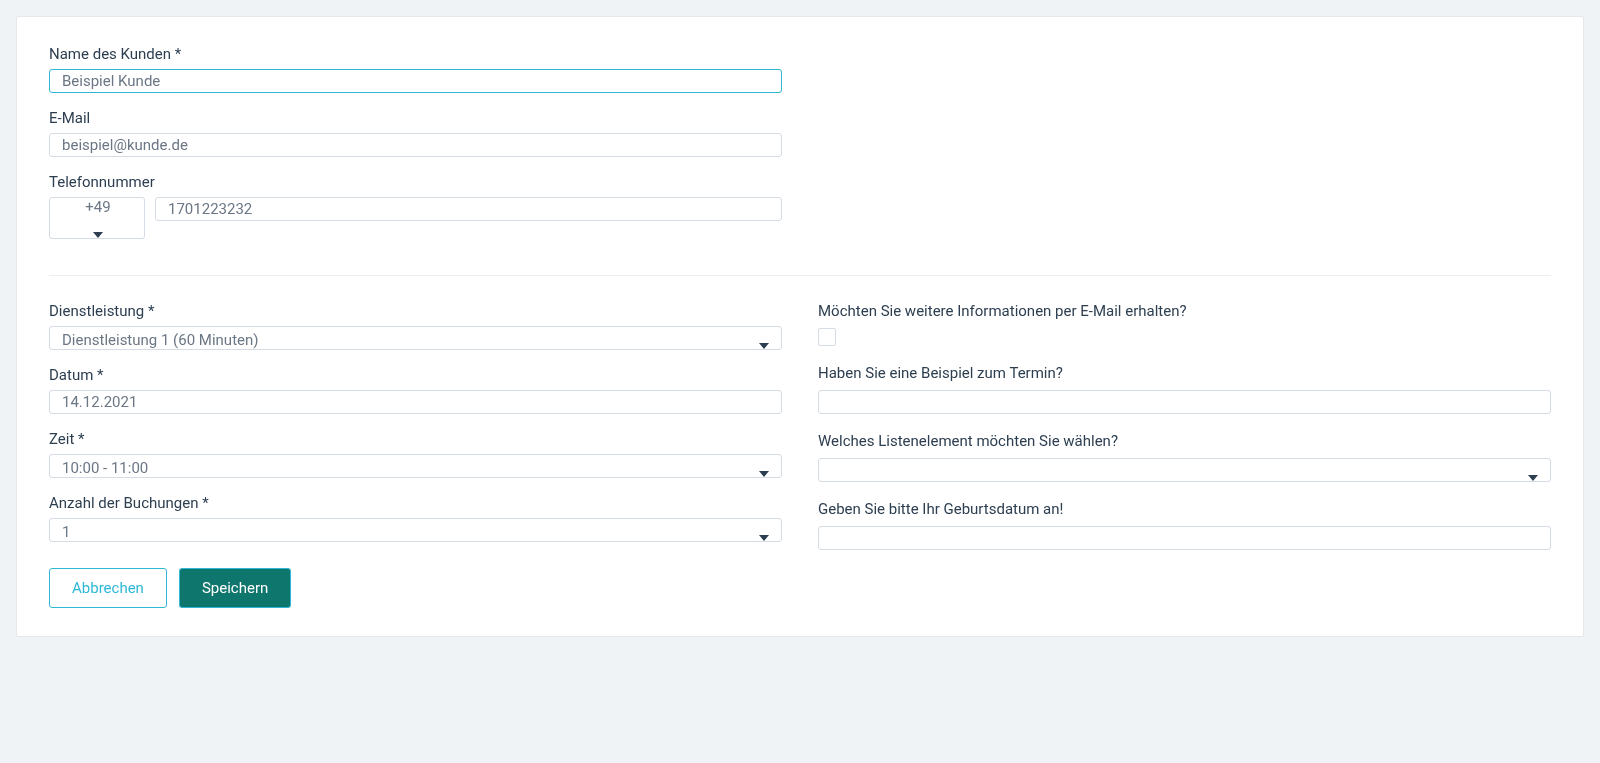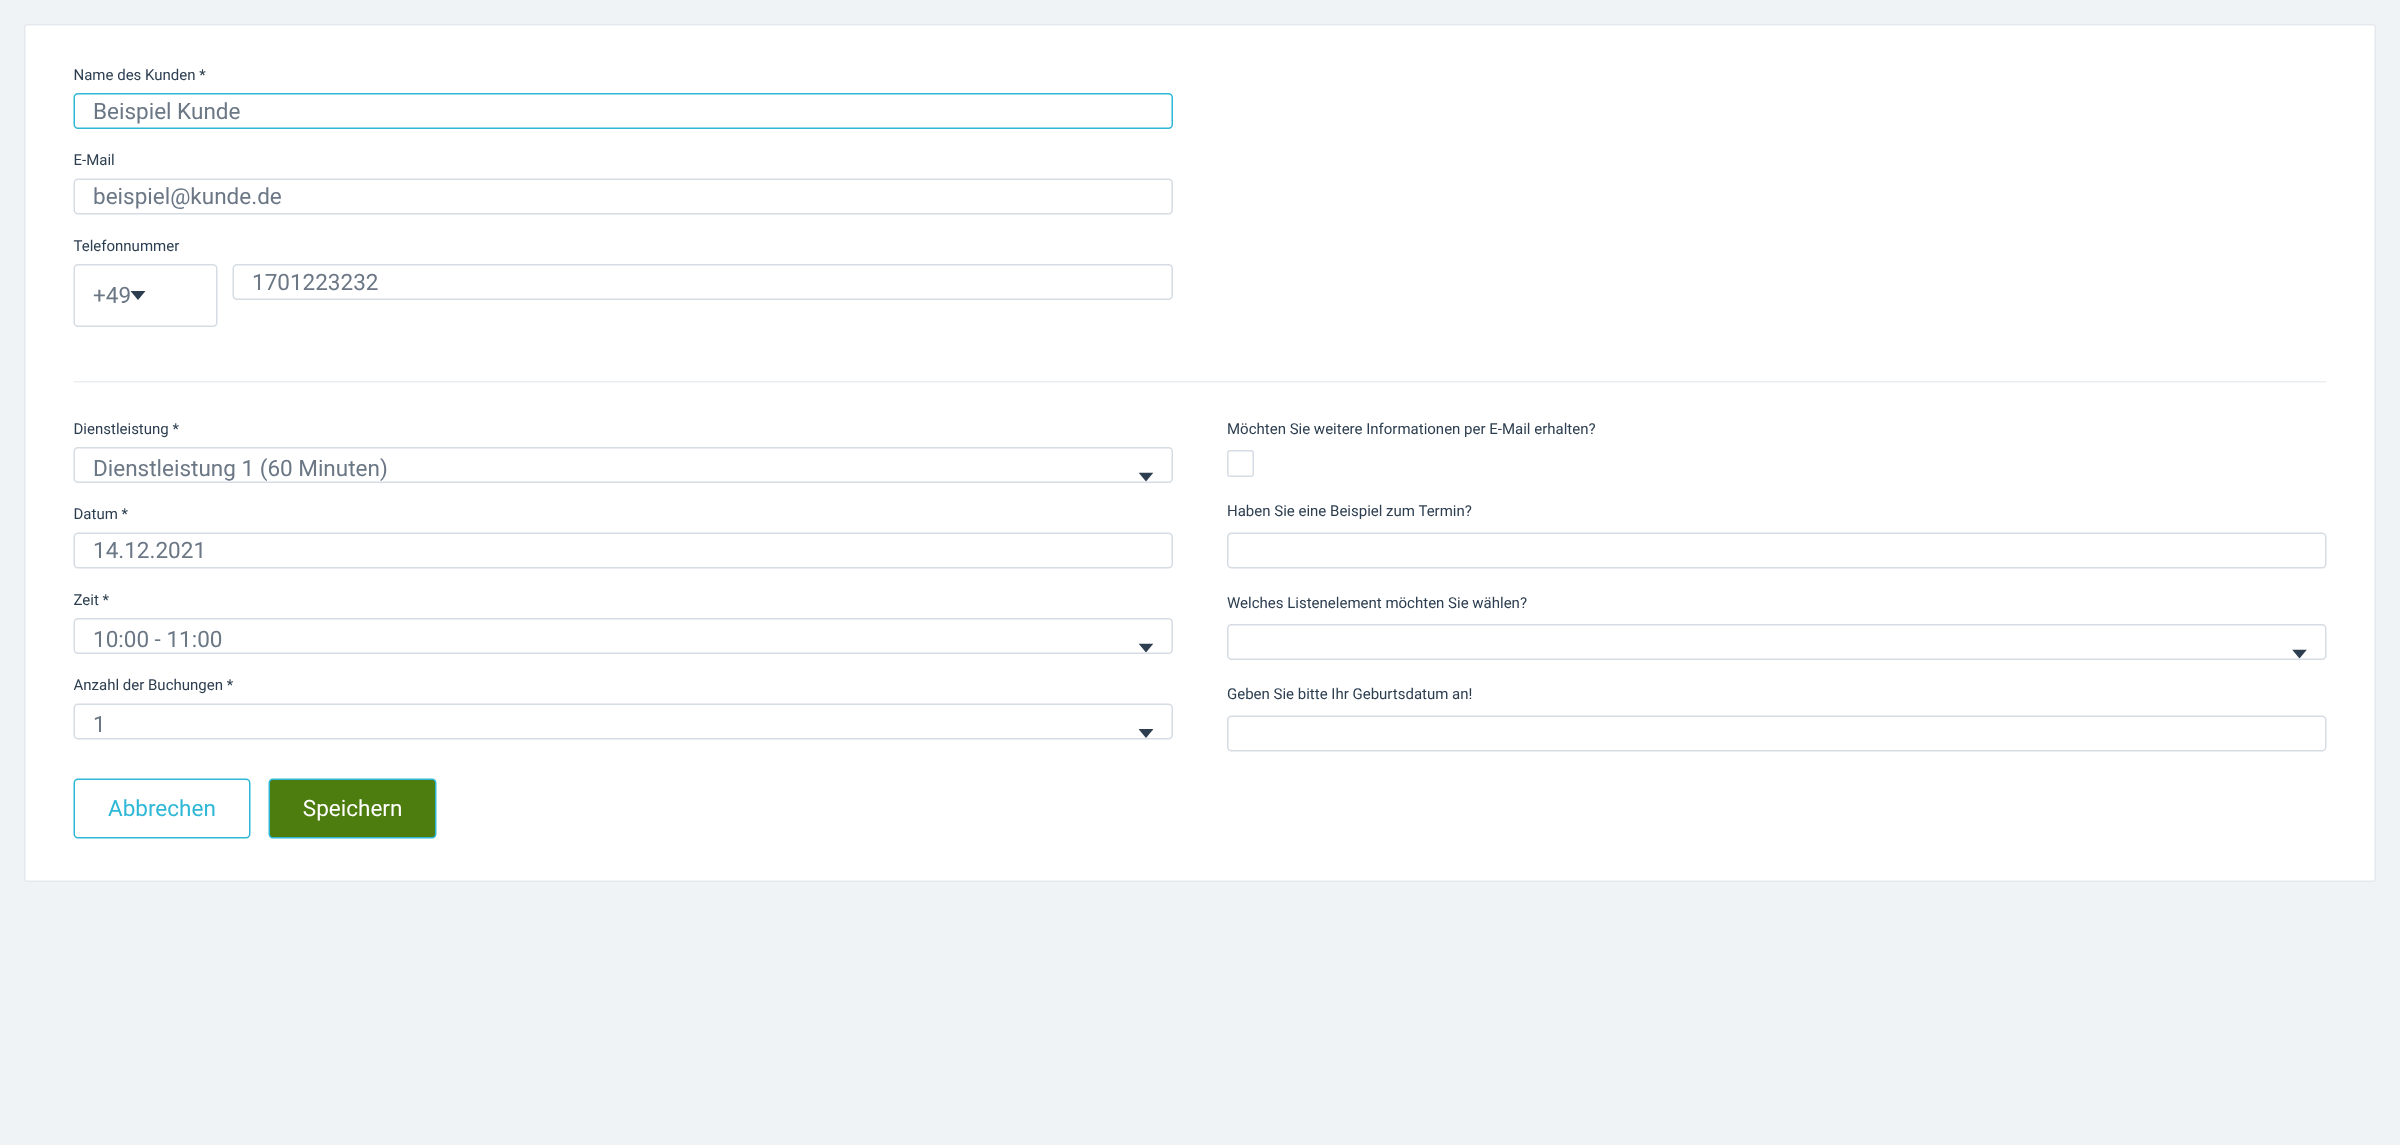--- a/index.html
+++ b/index.html
@@ -27,21 +27,21 @@
     }
     .col {
       flex: 1;
       min-width: 0;
     }
     .field {
       margin-bottom: 16px;
     }
     .label {
       display: block;
-      font-size: 10px;
+      font-size: 15px;
       color: #2c3e50;
       margin-bottom: 6px;
       font-weight: 400;
     }
     .input, .select-look {
       width: 100%;
       height: 24px;
       border: 1px solid #d5dce3;
       border-radius: 3px;
       padding: 0 12px;
@@ -61,25 +61,27 @@
       display: flex;
       gap: 10px;
     }
     .phone-prefix {
       width: 96px;
       height: 42px;
       border: 1px solid #d5dce3;
       border-radius: 3px;
       display: flex;
       align-items: center;
+      justify-content: space-between;
       padding: 0 10px 0 12px;
       color: #6b7785;
       font-size: 15px;
       background: #fff;
       cursor: pointer;
+      flex-direction: column;
     }
     .phone-input {
       flex: 1;
     }
     .select-look {
       display: flex;
       align-items: flex-end;
       justify-content: space-between;
       cursor: pointer;
     }
@@ -122,21 +124,21 @@
       display: inline-flex;
       align-items: center;
       justify-content: center;
     }
     .btn-secondary {
       background: #fff;
       border-color: #2eb8d6;
       color: #2eb8d6;
     }
     .btn-primary {
-      background: #4d7c0f;
+      background: #0f766e;
       border-color: #2eb8d6;
       color: #fff;
     }
     .field-q {
       margin-bottom: 18px;
     }
     .field-q .label {
       margin-bottom: 8px;
     }
   </style>

